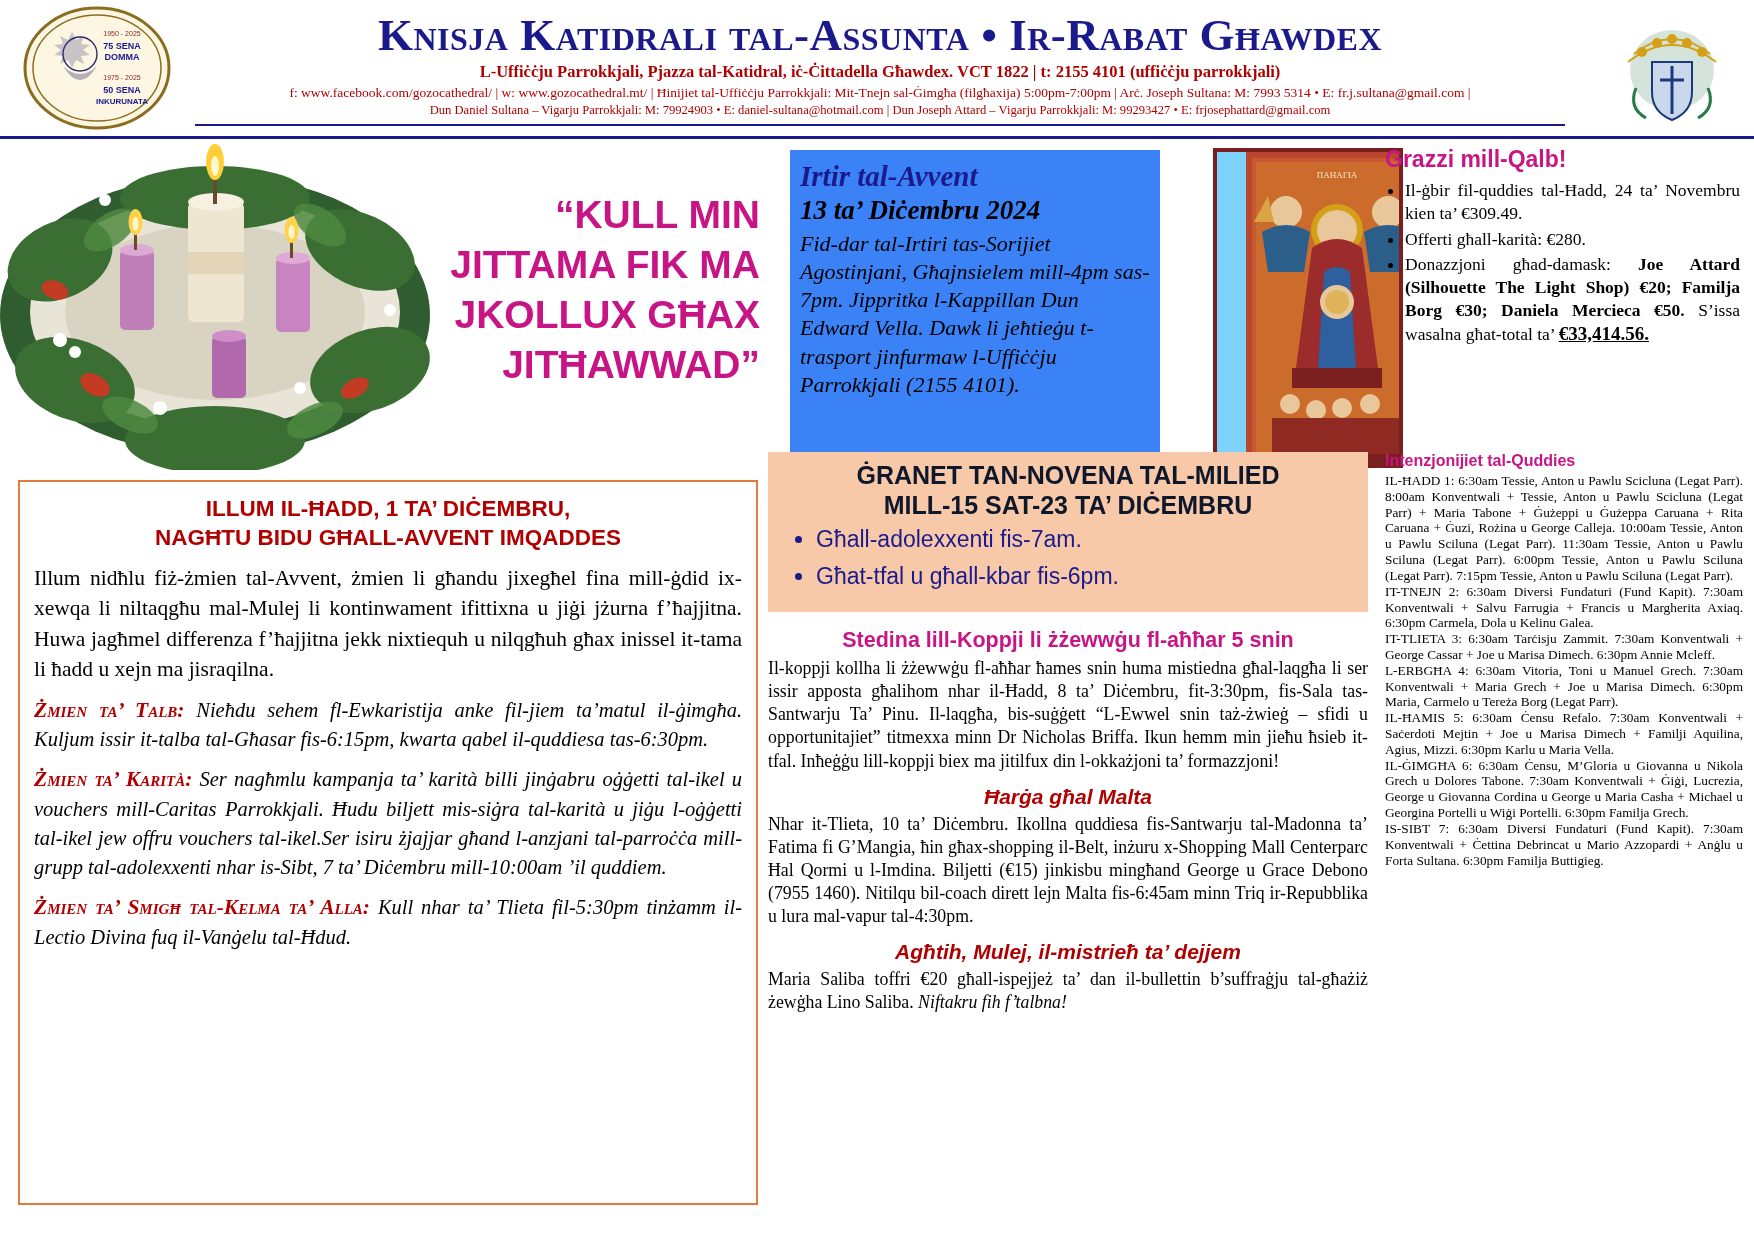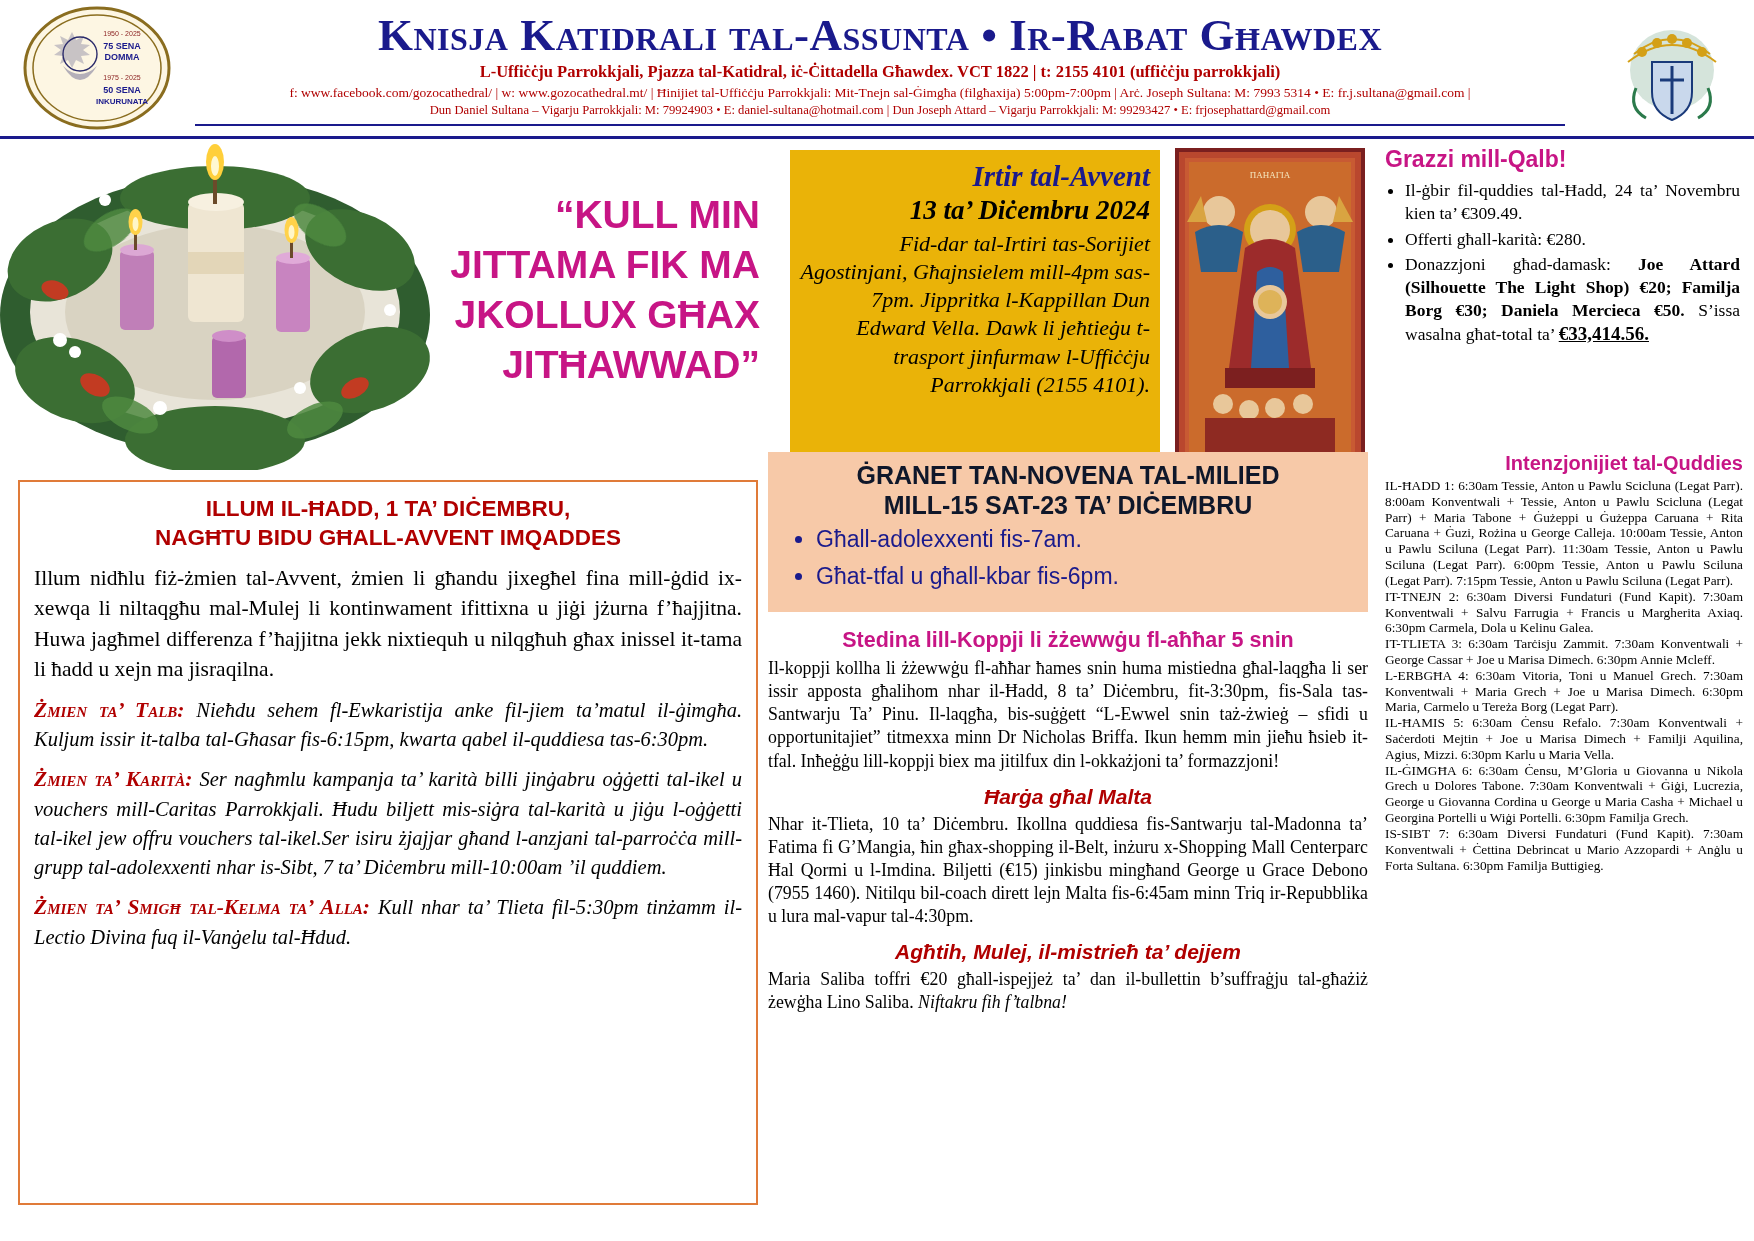--- a/index.html
+++ b/index.html
@@ -19,38 +19,38 @@
   .hr-top2{position:absolute;left:0px;top:136px;width:1754px;border-top:3px solid #1a1a8c;}
 
   
   .wreath{position:absolute;left:0px;top:140px;width:470px;height:330px;overflow:hidden;}
 
   
   .quote{position:absolute;left:400px;top:190px;width:360px;text-align:right;color:#c71585;font-family:"Liberation Sans",sans-serif;font-weight:bold;font-size:39px;line-height:1.28;}
   .quote .psalm{font-weight:normal;font-size:36px;}
 
   
-  .greybox{position:absolute;left:790px;top:150px;width:370px;height:310px;background:#eab308;padding:6px 10px;box-sizing:border-box;text-align:right;}
+  .greybox{position:absolute;left:790px;top:150px;width:370px;height:310px;background:#3b82f6;padding:6px 10px;box-sizing:border-box;text-align:left;}
   .greybox h3{margin:4px 0 2px;font-family:"Liberation Serif",serif;font-style:italic;font-weight:bold;font-size:29px;color:#1a1a8c;}
   .greybox .dt{font-style:italic;font-weight:bold;font-size:27px;color:#000;margin-bottom:4px;}
   .greybox p{margin:0;font-style:italic;font-size:22px;line-height:1.28;color:#000;}
 
   
-  .icon-img{position:absolute;left:1175px;top:148px;width:190px;height:320px;border:4px solid #7a1f1f;box-sizing:border-box;background:#0369a1;overflow:hidden;}
+  .icon-img{position:absolute;left:1213px;top:148px;width:190px;height:320px;border:4px solid #7a1f1f;box-sizing:border-box;background:#7dd3fc;overflow:hidden;padding-left:29px;}
 
   
   .grazzi{position:absolute;left:1385px;top:146px;width:355px;}
   .grazzi h3{margin:0 0 6px;font-family:"Liberation Sans",sans-serif;font-weight:bold;font-size:23px;color:#c71585;}
   .grazzi ul{margin:0;padding-left:20px;font-size:17.5px;line-height:1.3;text-align:justify;}
   .grazzi li{margin-bottom:3px;}
   .grazzi b{font-weight:bold;}
   .grazzi .tot{font-weight:bold;text-decoration:underline;font-size:19px;}
 
   .intenz{position:absolute;left:1385px;top:452px;width:358px;}
-  .intenz h3{margin:0 0 3px;text-align:right;font-family:"Liberation Sans",sans-serif;font-weight:bold;font-size:20px;color:#c71585;}
+  .intenz h3{margin:0 0 3px;text-align:left;font-family:"Liberation Sans",sans-serif;font-weight:bold;font-size:16px;color:#c71585;}
   .intenz p{margin:0;font-size:13.3px;line-height:1.19;text-align:justify;}
 
   
   .illum{position:absolute;left:18px;top:480px;width:740px;height:725px;border:2px solid #e07b39;box-sizing:border-box;padding:10px 14px;}
   .illum h2{margin:2px 0 10px;text-align:center;font-family:"Liberation Sans",sans-serif;font-weight:bold;font-size:22.5px;color:#b00000;line-height:1.3;}
   .illum .body{font-size:21.5px;line-height:1.42;text-align:justify;color:#000;}
   .illum h3{margin:16px 0 8px;text-align:center;font-family:"Liberation Sans",sans-serif;font-weight:bold;font-size:21px;color:#b00000;line-height:1.32;}
   .illum .sec{font-style:italic;font-size:20.5px;line-height:1.42;text-align:justify;margin-top:10px;}
   .illum .lbl{color:#b00000;font-weight:bold;font-style:italic;font-variant:small-caps;font-size:21.5px;}
 

